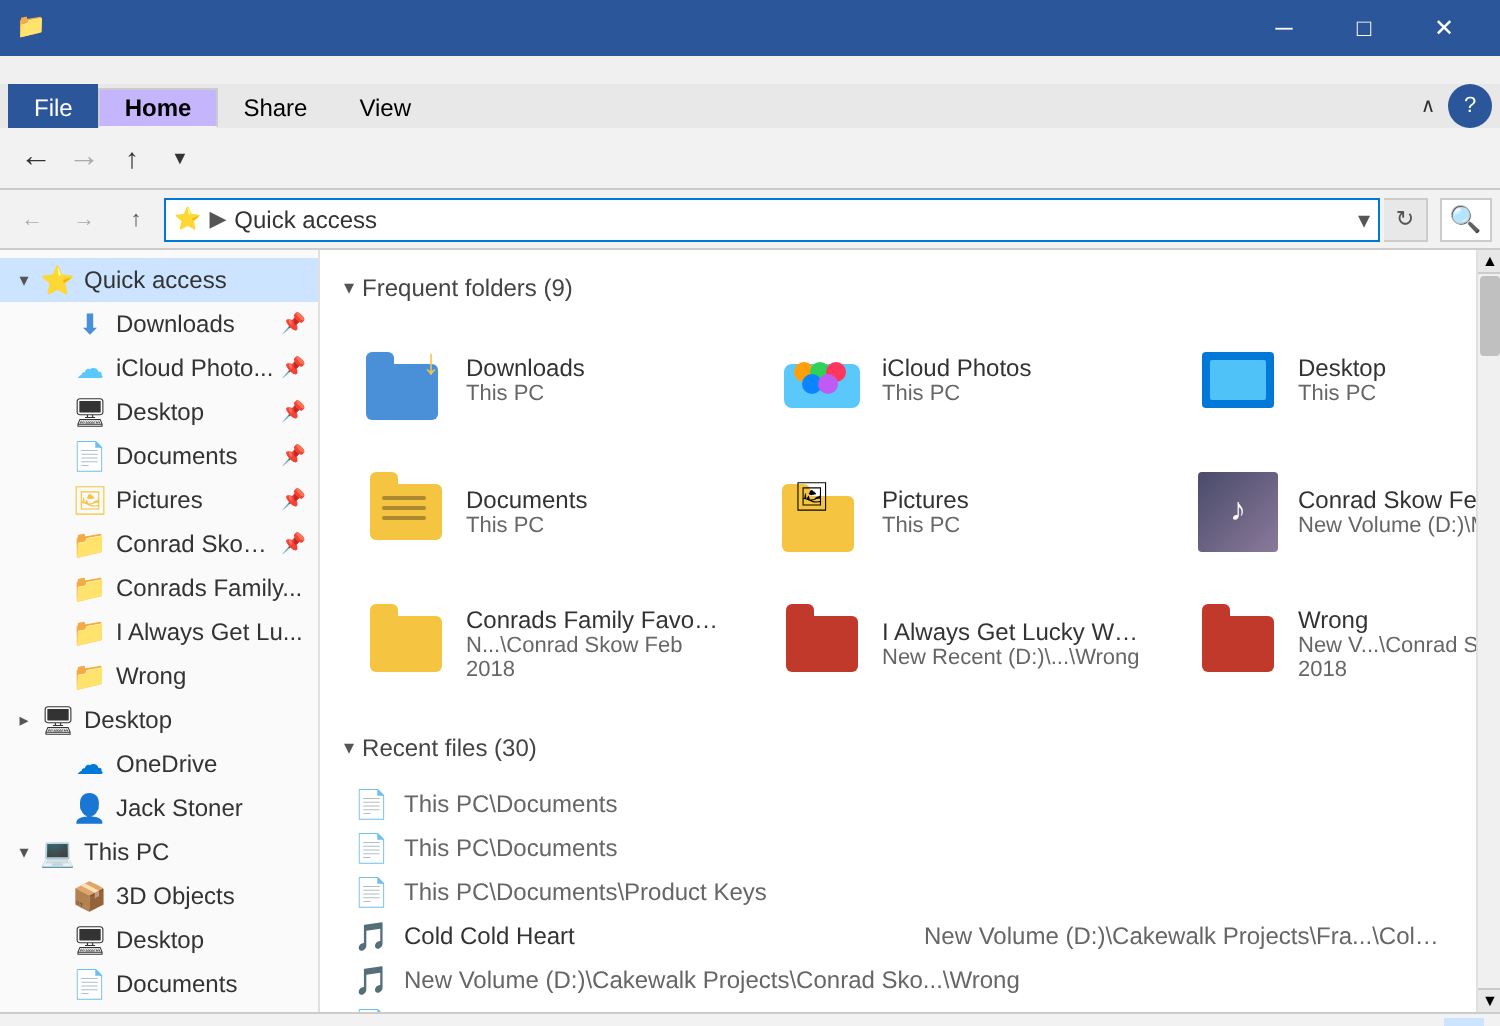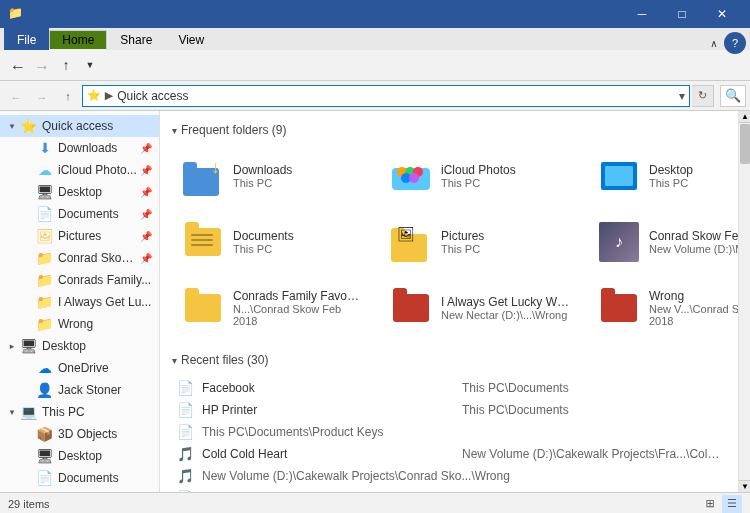--- a/index.html
+++ b/index.html
@@ -24,39 +24,41 @@
     }
 
     
     .ribbon {
       background: #f2f2f2;
       border-bottom: 1px solid #ccc;
     }
     .ribbon-tabs {
       display: flex;
       height: 22px;
-      align-items: flex-start;
+      align-items: center;
       padding: 4px 4px;
       background: #e8e8e8;
+      margin-top: 14px;
     }
     .ribbon-tab {
       padding: 2px 12px;
       font-size: 12px;
       cursor: pointer;
       border: 1px solid transparent;
       border-bottom: none;
       height: 20px;
       display: flex; align-items: center;
     }
     .ribbon-tab.active {
-      background: #4d7c0f;
+      background: #c4b5fd;
       border-color: #ccc;
       border-bottom: 1px solid #f2f2f2;
       margin-bottom: -1px;
       z-index: 1;
+      font-weight: bold;
     }
     .ribbon-tab.file {
       background: #2b579a;
       color: white;
       height: 22px;
       border-color: transparent;
     }
     .ribbon-actions {
       height: 30px;
       display: flex;
@@ -631,21 +633,21 @@
           <div class="folder-path">N...\Conrad Skow Feb  2018</div>
         </div>
       </div>
 
       <div class="folder-item">
         <div class="folder-icon-wrap">
           <div class="red-folder-icon"></div>
         </div>
         <div class="folder-info">
           <div class="folder-name">I Always Get Lucky With Y</div>
-          <div class="folder-path">New Nectar (D:)\...\Wrong</div>
+          <div class="folder-path">New Recent (D:)\...\Wrong</div>
         </div>
       </div>
 
       <div class="folder-item">
         <div class="folder-icon-wrap">
           <div class="red-folder-icon"></div>
         </div>
         <div class="folder-info">
           <div class="folder-name">Wrong</div>
           <div class="folder-path">New V...\Conrad Skow 2018</div>
@@ -658,29 +660,27 @@
       <span class="chevron">▾</span>
       <span class="section-title">Recent files (30)</span>
     </div>
 
     <div class="recent-list">
 
       <div class="recent-item">
         <div class="recent-icon">
           <span style="color:#2b579a; font-size:14px;">📄</span>
         </div>
-        <span class="recent-name">Facebook</span>
         <span class="recent-path">This PC\Documents</span>
       </div>
 
       <div class="recent-item">
         <div class="recent-icon">
           <span style="color:#2b579a; font-size:14px;">📄</span>
         </div>
-        <span class="recent-name">HP Printer</span>
         <span class="recent-path">This PC\Documents</span>
       </div>
 
       <div class="recent-item">
         <div class="recent-icon">
           <span style="color:#2b579a; font-size:14px;">📄</span>
         </div>
         <span class="recent-path">This PC\Documents\Product Keys</span>
       </div>
 

